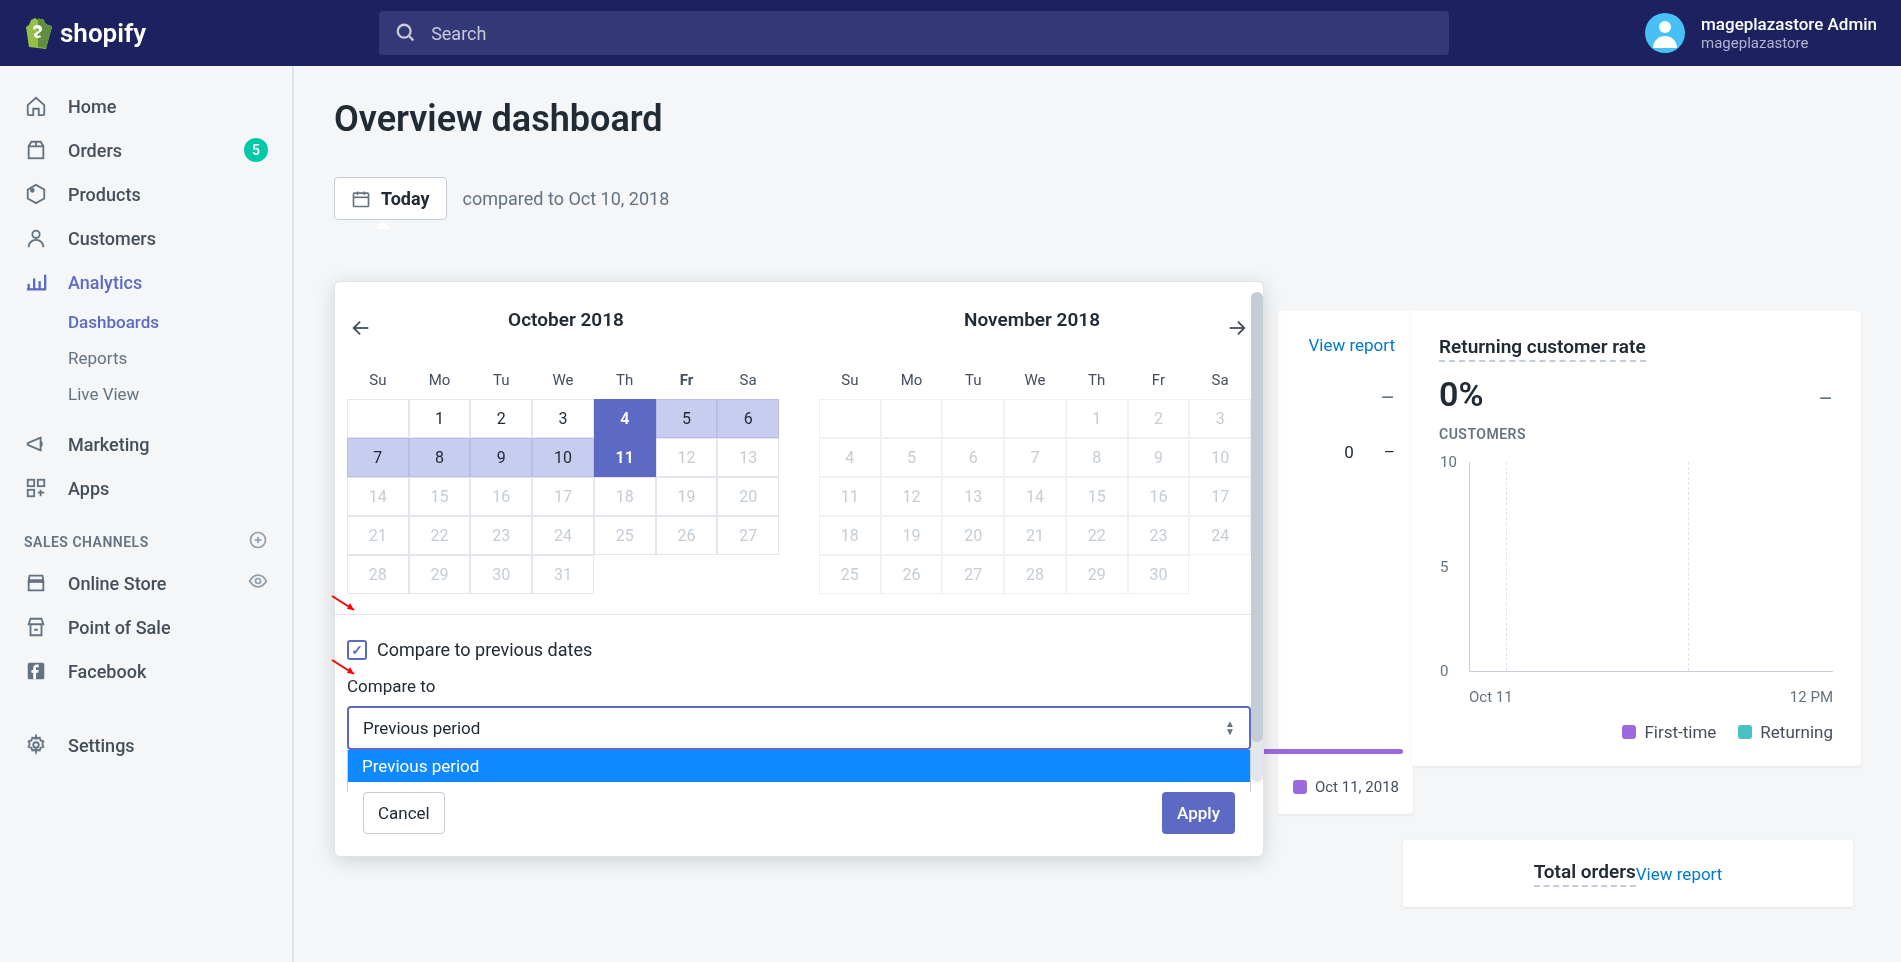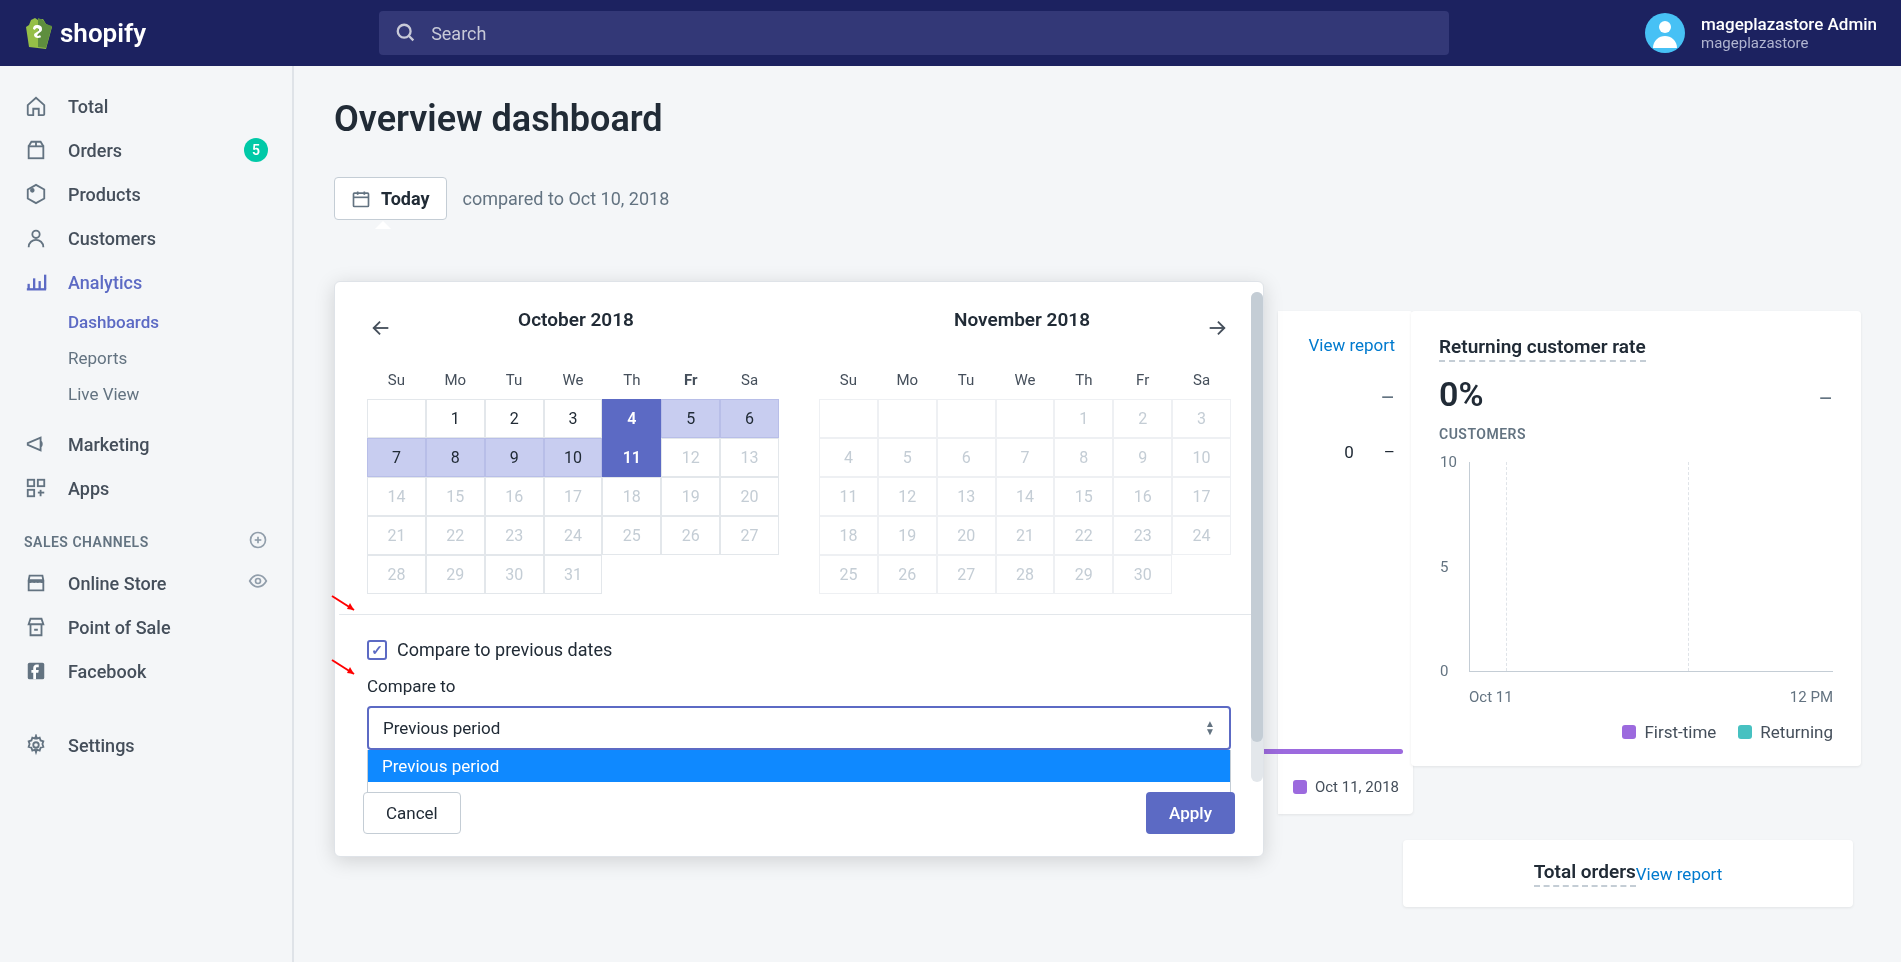--- a/index.html
+++ b/index.html
@@ -32,21 +32,21 @@
 
 .content { flex: 1; padding: 32px 40px; overflow: hidden; position: relative; }
 .page-title { font-size: 36px; font-weight: 600; color: #212b36; margin-bottom: 37px; }
 
 .date-row { display: flex; align-items: center; gap: 16px; margin-bottom: 24px; }
 .today-btn { background: white; border: 1px solid #c4cdd5; border-radius: 4px; padding: 10px 16px; display: flex; align-items: center; gap: 10px; font-size: 18px; font-weight: 700; color: #212b36; cursor: pointer; position: relative; }
 .today-btn::after { content: ''; position: absolute; bottom: -10px; left: 40px; border: 8px solid transparent; border-bottom-color: white; z-index: 11; }
 .compare-text { color: #637381; font-size: 18px; }
 
 .popover { position: absolute; top: 215px; left: 40px; width: 930px; background: white; border: 1px solid #dfe3e8; border-radius: 6px; box-shadow: 0 4px 20px rgba(0,0,0,0.15); z-index: 10; }
-.popover-body { padding: 20px 32px; max-height: 510px; overflow-y: auto; }
+.popover-body { padding: 20px 12px; max-height: 510px; overflow-y: auto; }
 .cal-header { display: flex; justify-content: space-between; align-items: center; padding: 6px 0 18px; }
 .cal-nav { width: 28px; height: 28px; display: flex; align-items: center; justify-content: center; cursor: pointer; color: #454f5b; }
 .cal-pair { display: flex; gap: 40px; }
 .calendar { flex: 1; }
 .cal-title { text-align: center; font-size: 19px; font-weight: 600; color: #212b36; margin-bottom: 16px; }
 .cal-grid { display: grid; grid-template-columns: repeat(7, 1fr); }
 .cal-dow { text-align: center; font-size: 15px; color: #454f5b; padding: 6px 0 10px; }
 .cal-dow.today-dow { font-weight: 700; }
 .cal-day { text-align: center; padding: 9px 0; font-size: 16px; border: 1px solid #e3e7eb; color: #212b36; cursor: pointer; }
 .cal-day.muted { color: #c4cdd5; }
@@ -60,21 +60,21 @@
 .checkbox-row { display: flex; align-items: center; gap: 10px; padding: 4px 0 16px; }
 .checkbox { width: 20px; height: 20px; border: 2px solid #5c6ac4; border-radius: 3px; display: flex; align-items: center; justify-content: center; color: #5c6ac4; font-size: 14px; font-weight: bold; }
 .checkbox-label { font-size: 18px; color: #212b36; }
 .field-label { font-size: 17px; color: #212b36; margin-bottom: 10px; }
 .select-box { border: 2px solid #5c6ac4; border-radius: 4px; padding: 10px 14px; font-size: 17px; color: #212b36; display: flex; align-items: center; justify-content: space-between; cursor: pointer; background: white; }
 .select-arrows { display: flex; flex-direction: column; gap: 1px; color: #637381; font-size: 10px; line-height: 8px; }
 .dropdown { border: 1px solid #c4cdd5; border-top: none; }
 .dropdown-opt { padding: 6px 14px; font-size: 17px; cursor: pointer; }
 .dropdown-opt.highlighted { background: #0f89ff; color: white; }
 .popover-footer { display: flex; justify-content: space-between; align-items: center; padding: 0 28px 22px; }
-.btn { padding: 10px 22px; border-radius: 4px; font-size: 17px; cursor: pointer; border: 1px solid transparent; }
+.btn { padding: 10px 14px; border-radius: 4px; font-size: 17px; cursor: pointer; border: 1px solid transparent; }
 .btn-cancel { background: white; border-color: #c4cdd5; color: #212b36; }
 .btn-apply { background: #5c6ac4; color: white; font-weight: 500; }
 
 .arrow-annot { position: absolute; color: #ff0000; font-size: 28px; }
 .card-head { display: flex; justify-content: space-between; align-items: flex-start; margin-bottom: 12px; }
 .card-title { font-size: 19px; font-weight: 600; color: #212b36; border-bottom: 2px dashed #c4cdd5; padding-bottom: 2px; }
 .card-link { color: #007ace; font-size: 17px; cursor: pointer; }
 .metric-row { display: flex; justify-content: space-between; align-items: baseline; margin: 12px 0; }
 .big-metric { font-size: 34px; font-weight: 600; color: #212b36; }
 .dash { color: #637381; font-size: 22px; }
@@ -132,21 +132,21 @@
 </div>
 
 <div class="main-wrap">
   <div class="sidebar">
     <div class="nav-item">
       <span class="icon-slot">
           <svg width="22" height="22" viewBox="0 0 24 24" fill="none" stroke="#637381" stroke-width="2">
             <path d="M3 11l9-8 9 8v10a1 1 0 01-1 1h-5v-7h-6v7H4a1 1 0 01-1-1z"></path>
           </svg>
         </span>
-      <span class="label">Total</span>
+      <span class="label">Home</span>
     </div>
     <div class="nav-item">
       <span class="icon-slot">
           <svg width="22" height="22" viewBox="0 0 24 24" fill="none" stroke="#637381" stroke-width="2">
             <rect x="4" y="8" width="16" height="13"></rect>
             <path d="M4 8l3-5h10l3 5M12 3v5"></path>
           </svg>
         </span>
       <span class="label">Orders</span>
       <span class="badge">5</span>

